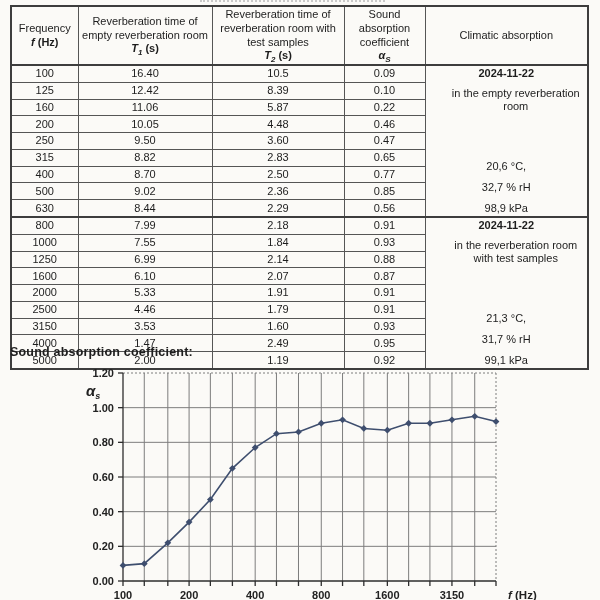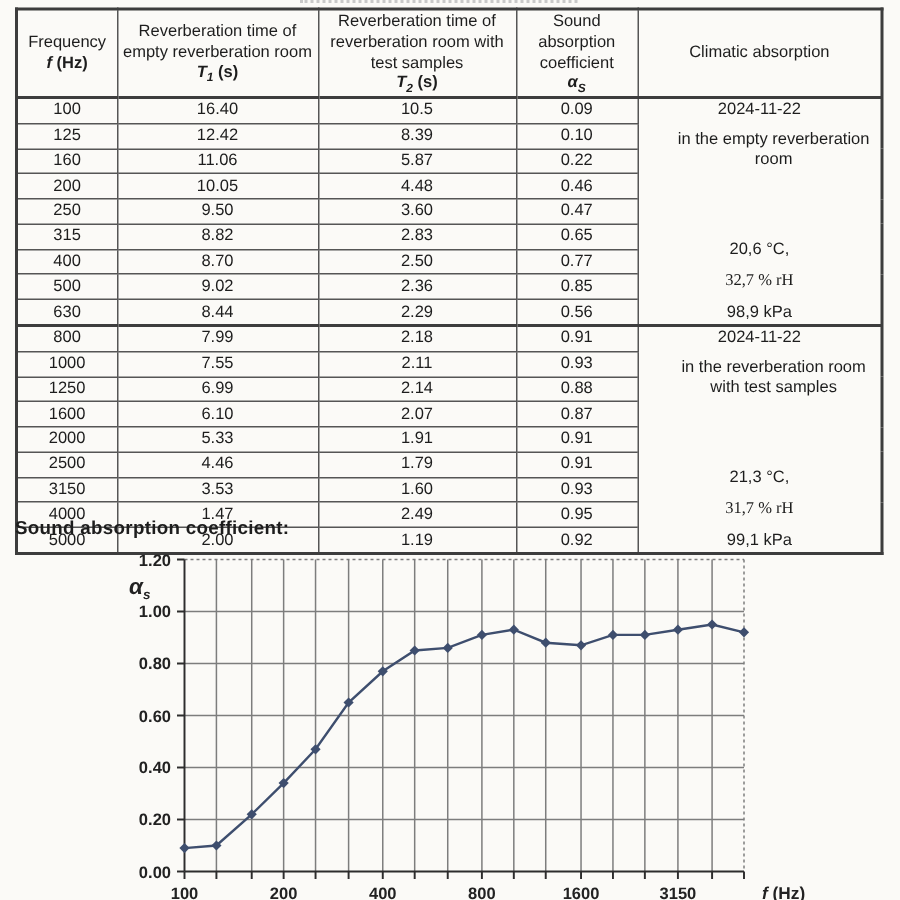--- a/index.html
+++ b/index.html
@@ -24,24 +24,24 @@
   table.rev thead th{
     font-weight:normal;font-size:11px;line-height:1.25;height:51px;
     border-bottom:2px solid #3d3d3d;
   }
   table.rev tbody td{height:13px;line-height:13px;padding:1px 2px;}
   tr.section-start td{border-top:2px solid #3d3d3d;}
   .sym{font-style:italic;font-weight:bold;}
   .unit{font-weight:bold;}
   table.rev sub{font-size:8px;font-style:italic;font-weight:bold;line-height:0;}
   td.climate-cell{vertical-align:middle;font-size:11px;line-height:1.25;padding:6px 4px;height:auto;}
-  .cl-date{margin-bottom:7px;}
+  .cl-date{margin-bottom:7px;font-weight:bold;}
   .cl-location{margin-bottom:17px;margin-left:19px;}
   .cl-temp{margin-bottom:8px;margin-top:47px;}
-  .cl-humidity{margin-bottom:8px;font-family:Liberation Serif, serif;}
+  .cl-humidity{margin-bottom:8px;}
 
   
   .section-title{
     position:absolute;left:10px;top:345px;
     font-weight:bold;font-size:12.5px;letter-spacing:.2px;
   }
 
   
   svg.chart{position:absolute;left:0;top:357px;}
   svg.chart text{font-family:"Liberation Sans","DejaVu Sans",sans-serif;}
@@ -155,21 +155,21 @@
             <div class="cl-date">2024-11-22</div>
             <div class="cl-location">in the reverberation room with test samples</div>
             <div class="cl-temp">21,3 °C,</div>
             <div class="cl-humidity">31,7 % rH</div>
             <div class="cl-pressure">99,1 kPa</div>
           </td>
         </tr>
         <tr>
           <td>1000</td>
           <td>7.55</td>
-          <td>2.11</td>
+          <td>1.84</td>
           <td>0.93</td>
         </tr>
         <tr>
           <td>1250</td>
           <td>6.99</td>
           <td>2.14</td>
           <td>0.88</td>
         </tr>
         <tr>
           <td>1600</td>

